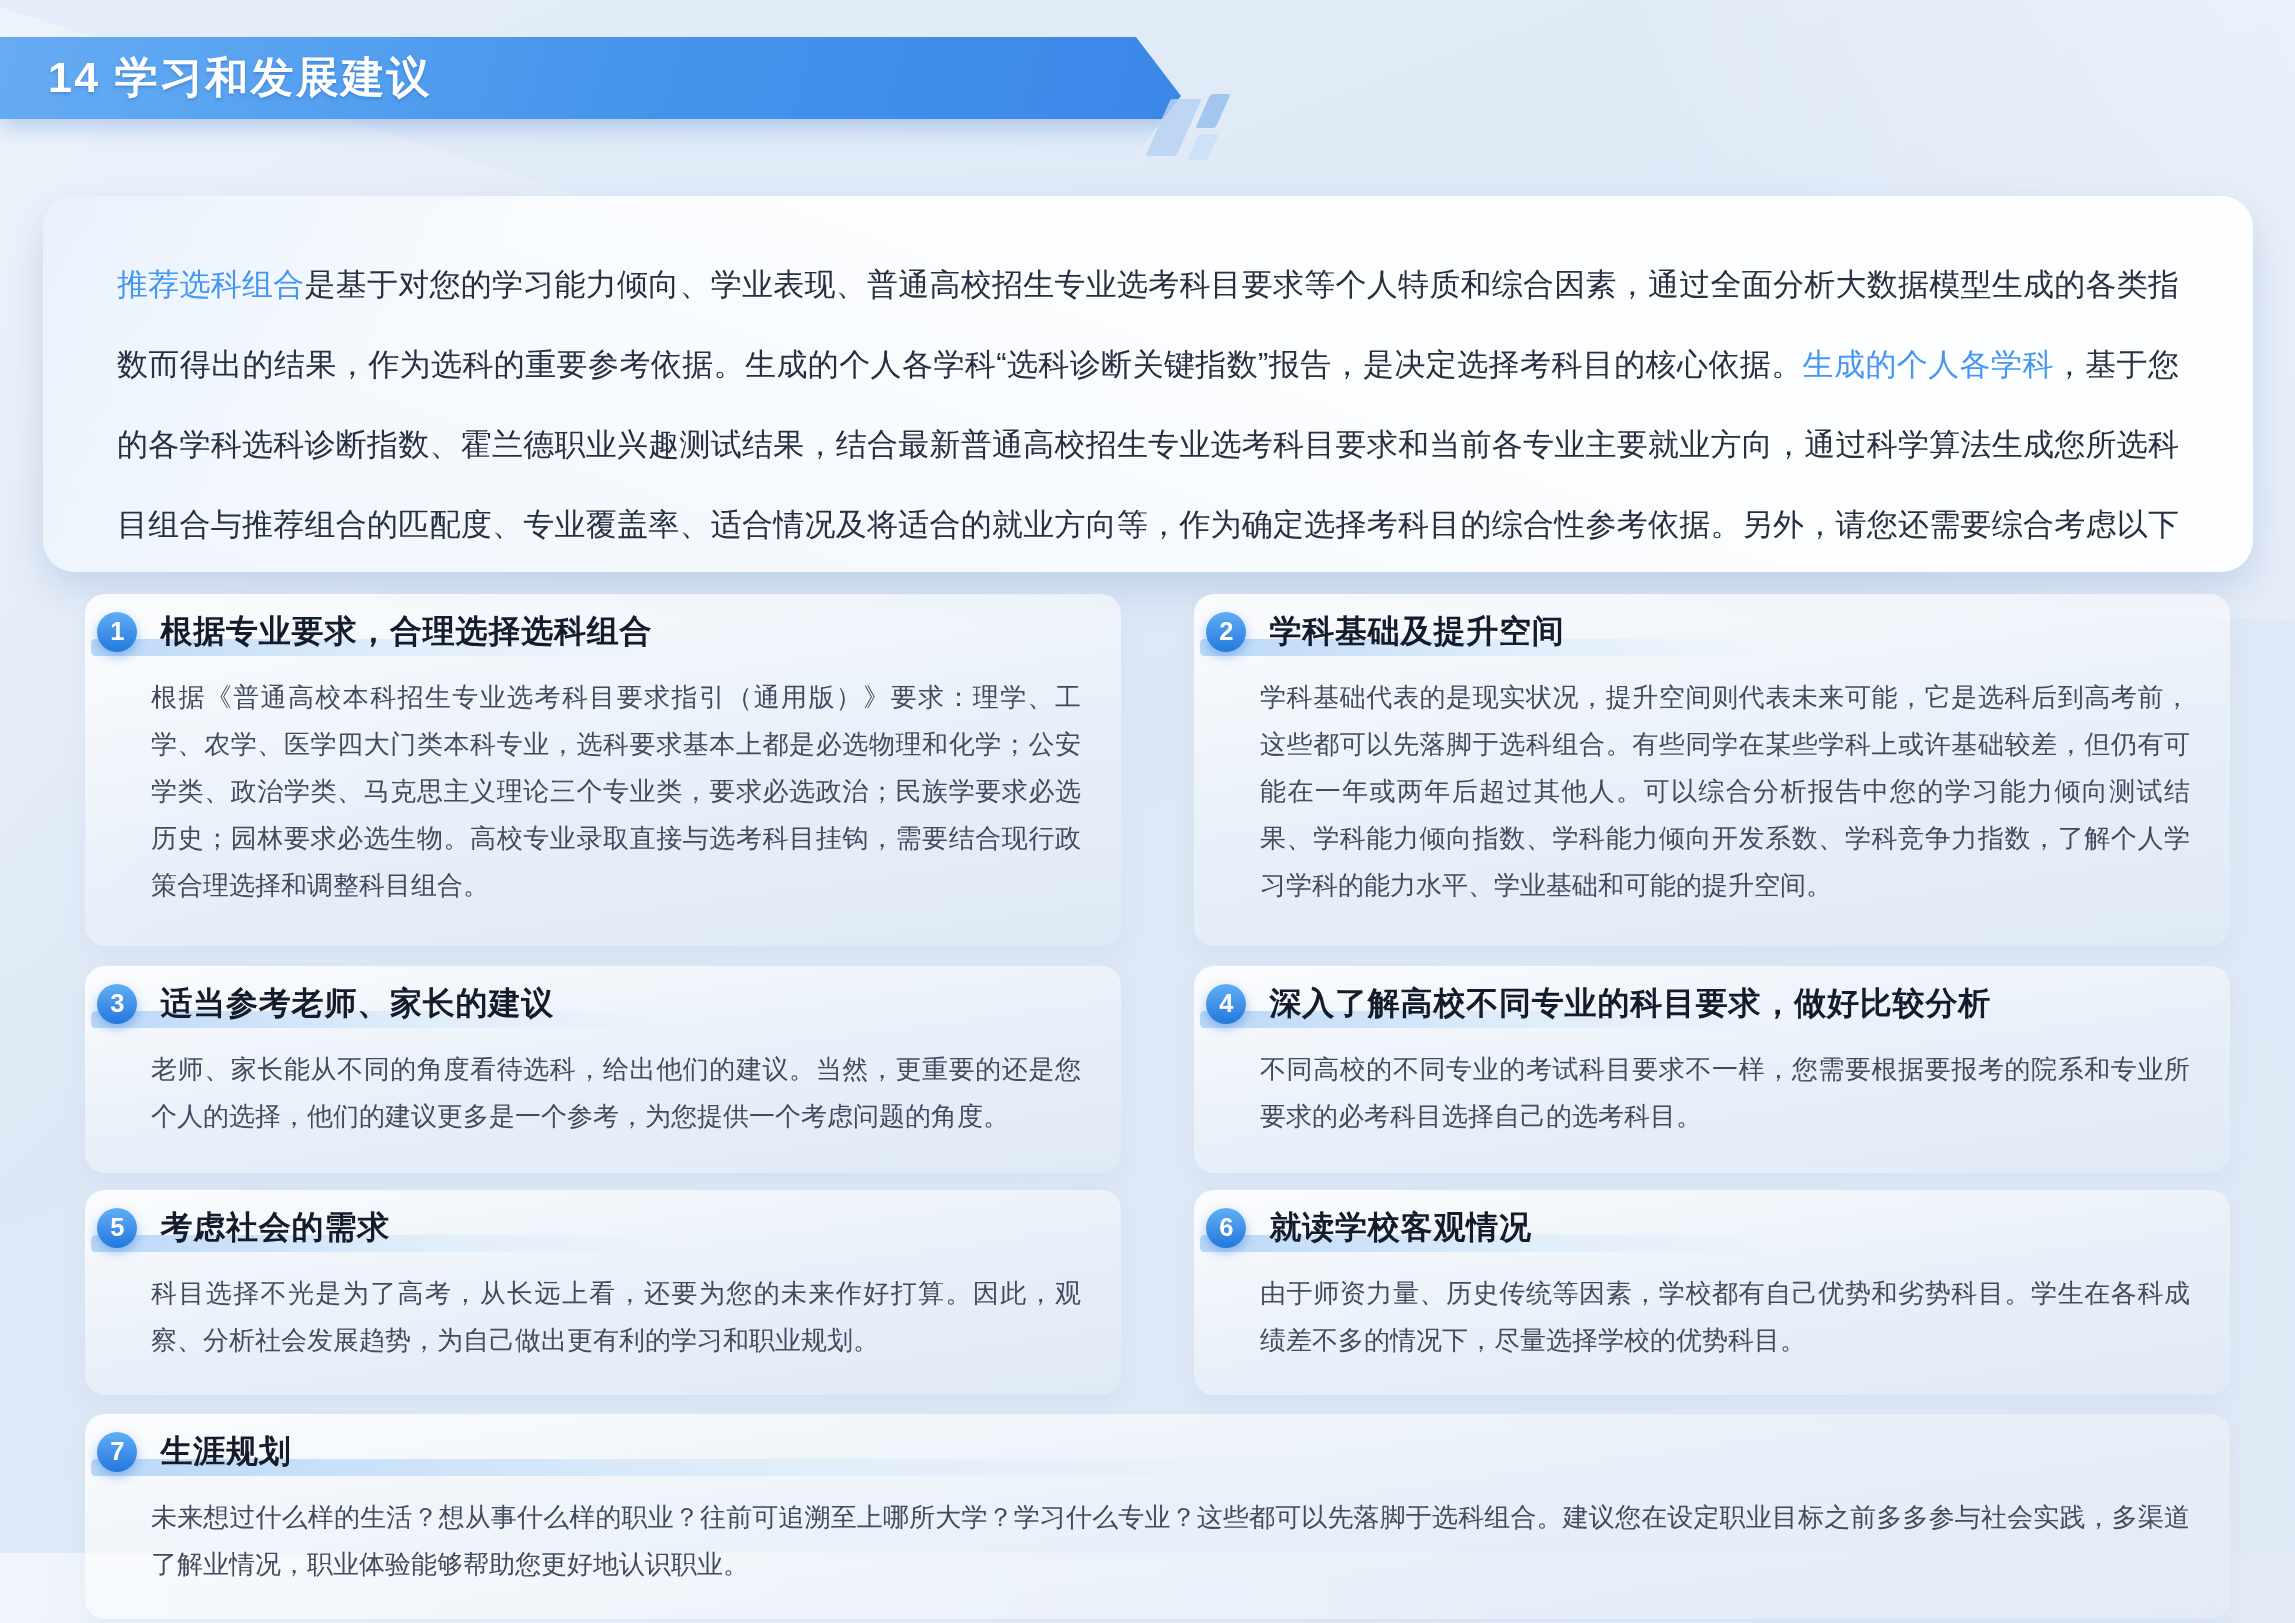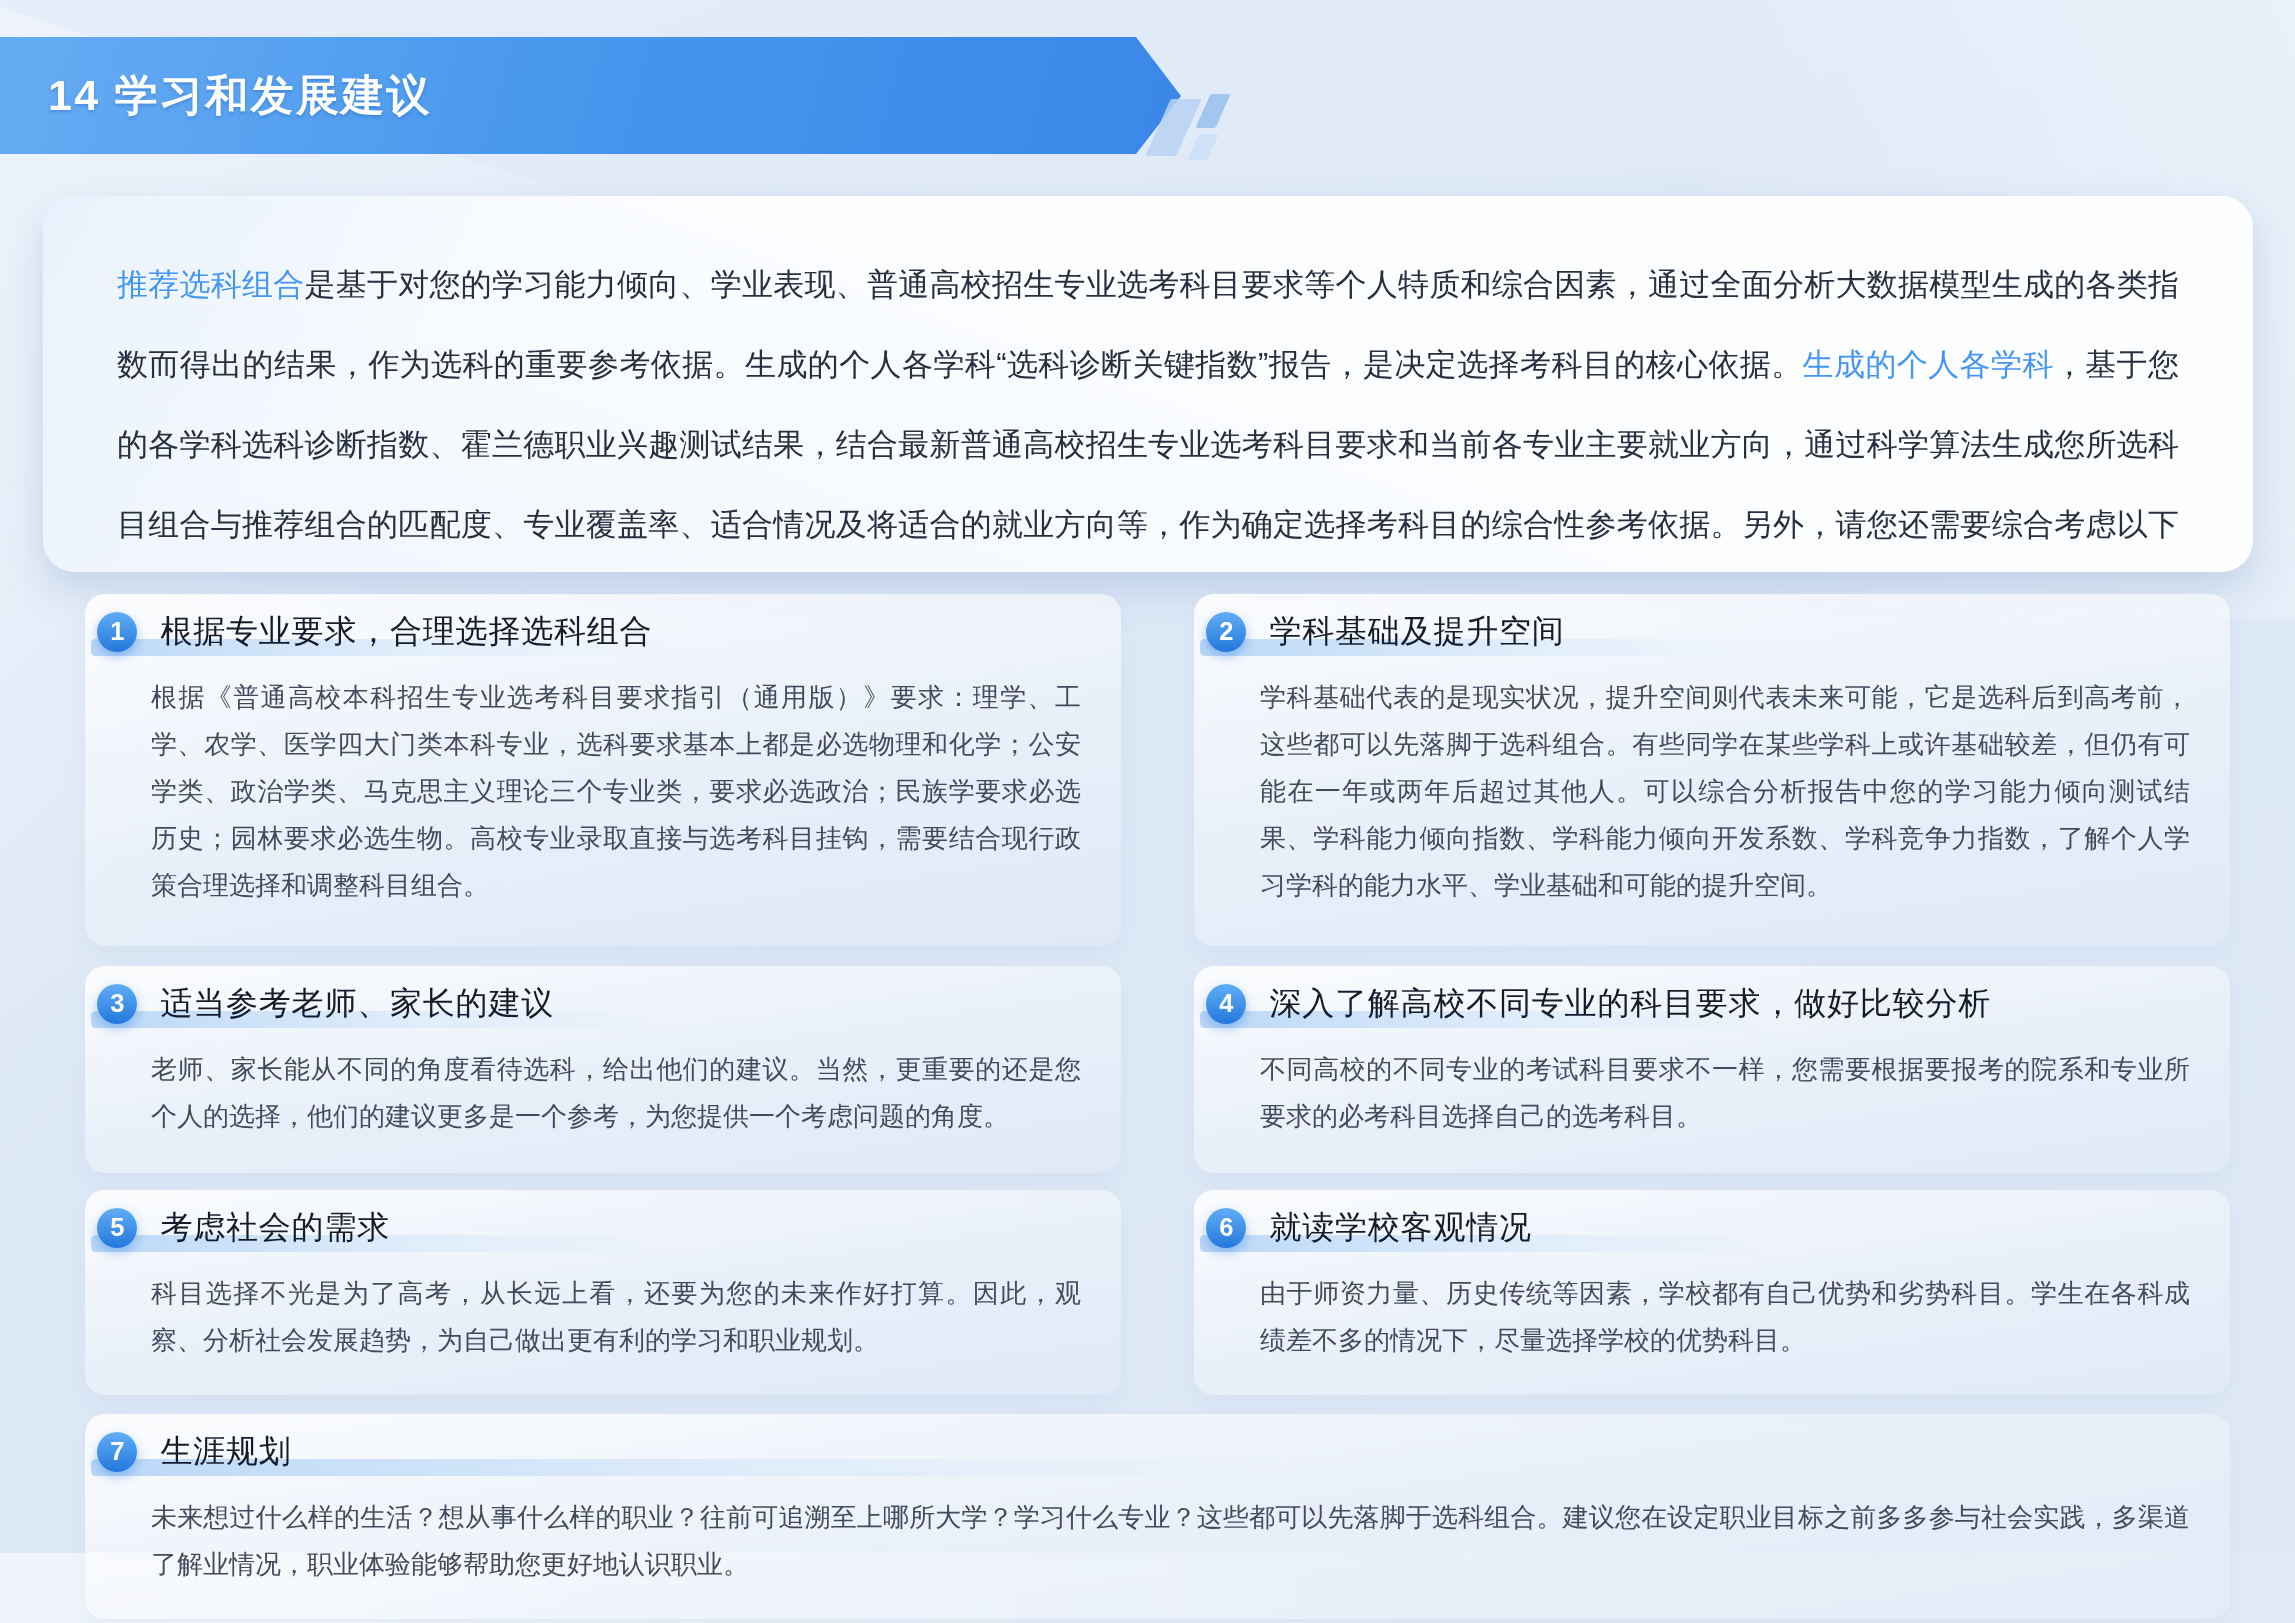--- a/index.html
+++ b/index.html
@@ -15,21 +15,21 @@
   .bg-streak.s1 { left:-232px; top:116px; width:927px; height:1314px;
     background:linear-gradient(115deg, rgba(255,255,255,.38), rgba(255,255,255,0) 60%);
     transform:rotate(18deg); }
   .bg-streak.s2 { right:-155px; top:-77px; width:1082px; height:696px;
     background:linear-gradient(250deg, rgba(255,255,255,.45), rgba(255,255,255,0) 65%); }
   .bg-streak.s3 { left:0; bottom:0; width:100%; height:70px;
     background:linear-gradient(90deg, rgba(255,255,255,.55), rgba(255,255,255,.08) 70%); }
 
   
   .banner {
-    position:absolute; left:0; top:37px; width:1181px; height:117px;
+    position:absolute; left:0; top:37px; width:1181px; height:82px;
     background:linear-gradient(105deg,#66acf3 0%, #4494ec 55%, #3b87e9 100%);
     clip-path:polygon(0 0, 1136px 0, 1181px 59px, 1136px 117px, 0 117px);
     box-shadow:0 7.7px 23px rgba(60,120,200,.35);
   }
   .banner-title {
     position:absolute; left:48px; top:50%; transform:translateY(-50%);
     color:#ffffff; font-size:43px; font-weight:800; letter-spacing:2.3px;
     text-shadow:0 1.5px 3.1px rgba(30,90,180,.35);
     white-space:nowrap;
   }
@@ -76,21 +76,21 @@
     background:linear-gradient(90deg, rgba(183,214,247,.95), rgba(206,228,250,.5) 55%, rgba(223,236,251,0) 100%);
     border-radius:4.6px; }
   .badge {
     position:relative; flex:0 0 auto;
     width:40px; height:40px; border-radius:50%;
     background:linear-gradient(180deg,#61adf5 0%, #2478dd 100%);
     color:#ffffff; font-size:25.5px; font-weight:bold;
     display:flex; align-items:center; justify-content:center;
     box-shadow:0 4.6px 10.8px rgba(40,120,220,.40);
   }
-  .card-title { position:relative; font-size:32px; font-weight:400; color:#141b2b; letter-spacing:0.8px; white-space:nowrap; }
+  .card-title { position:relative; font-size:32px; font-weight:700; color:#141b2b; letter-spacing:0.8px; white-space:nowrap; }
   .card-body {
     padding:0 40px 31px 66px;
     margin-top:20px;
     font-size:26px; line-height:47px;
     color:#424b5e; text-align:justify;
   }
   .row1 .card-body { }
 </style>
 </head>
 <body>

